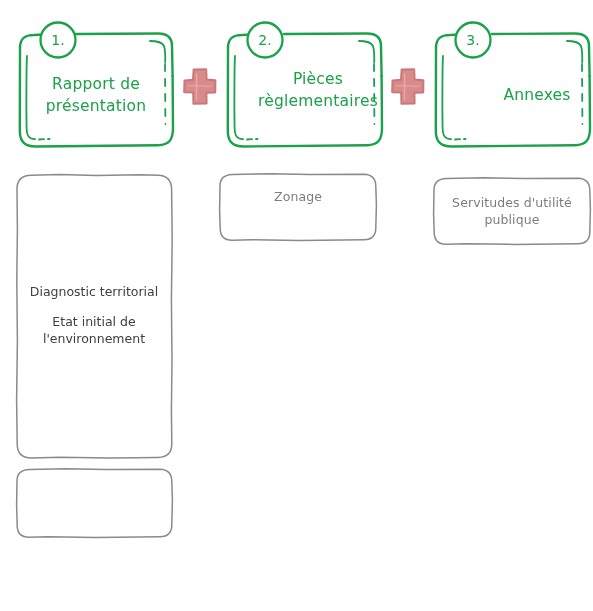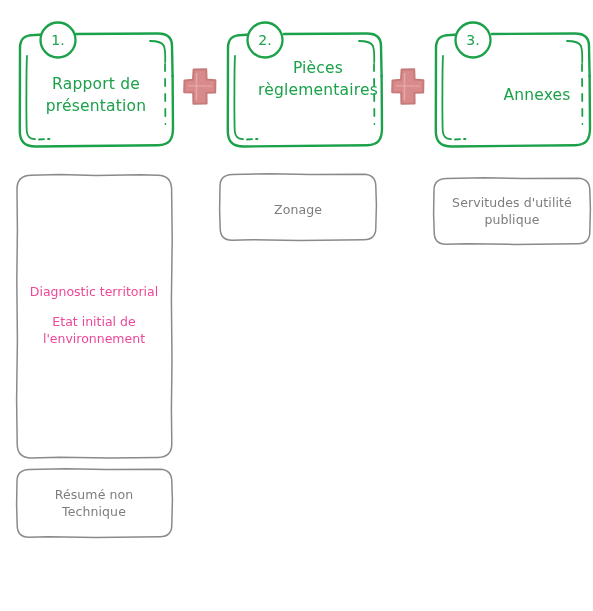--- a/index.html
+++ b/index.html
@@ -66,21 +66,21 @@
   }
   .list-box {
     position: absolute;
     box-sizing: border-box;
     display: flex;
     flex-direction: column;
     align-items: center;
     justify-content: center;
   }
   .list-item {
-    color: #ec4899;
+    color: #404040;
     font-family: "DejaVu Sans", sans-serif;
     font-size: 12.5px;
     line-height: 1.35;
     text-align: center;
     margin: 0;
     padding: 6.5px 6px;
     width: 100%;
     box-sizing: border-box;
   }
 </style>
@@ -192,41 +192,37 @@
   </div>
   <div class="num-circle" style="left:456px; top:23px;">
     <span>3.</span>
   </div>
 
   <div class="node" style="left:22px; top:46px; width:148px; height:98px;">
     <div class="green-label">Rapport de</div>
     <div class="green-label">présentation</div>
   </div>
 
-  <div class="node" style="left:230px; top:30px; width:148px; height:98px;padding-left:28px;">
+  <div class="node" style="left:230px; top:41px; width:148px; height:98px;padding-left:28px;">
     <div class="green-label">Pièces</div>
     <div class="green-label">règlementaires</div>
   </div>
 
   <div class="node" style="left:454px; top:46px; width:150px; height:98px;padding-left:16px;">
     <div class="green-label">Annexes</div>
   </div>
 
   <div class="list-box" style="left:20px; top:180px; width:148px; height:272px;">
     <div class="list-item">Diagnostic territorial</div>
     <div class="list-item">Etat initial de l'environnement</div>
   </div>
 
-  <div class="node" style="left:222px; top:185px; width:152px; height:60px;">
+  <div class="node" style="left:222px; top:172px; width:152px; height:60px;">
     <div class="gray-label" style="margin-bottom:10px;">Zonage</div>
   </div>
 
   <div class="node" style="left:436px; top:181px; width:152px; height:60px;">
     <div class="gray-label">Servitudes d'utilité</div>
     <div class="gray-label">publique</div>
   </div>
 
-  <div class="node" style="left:20px; top:472px; width:148px; height:62px;">
-    <div class="gray-label">Résumé non</div>
-    <div class="gray-label">Technique</div>
-  </div>
 
 </div>
 
 </body></html>

